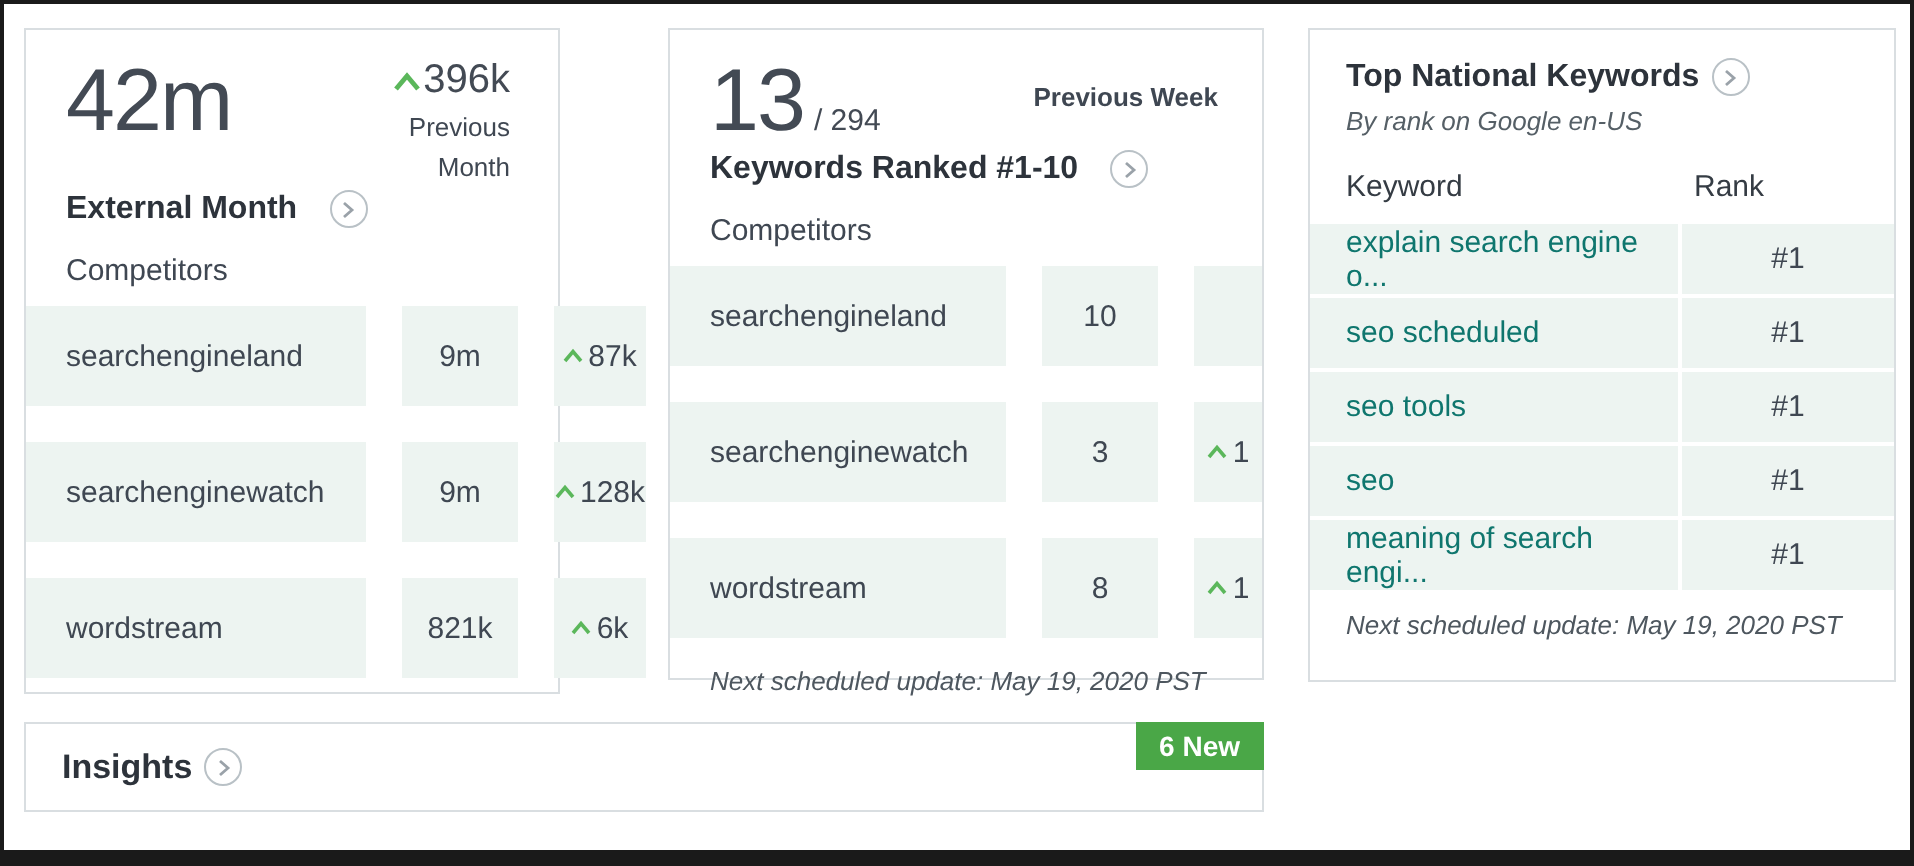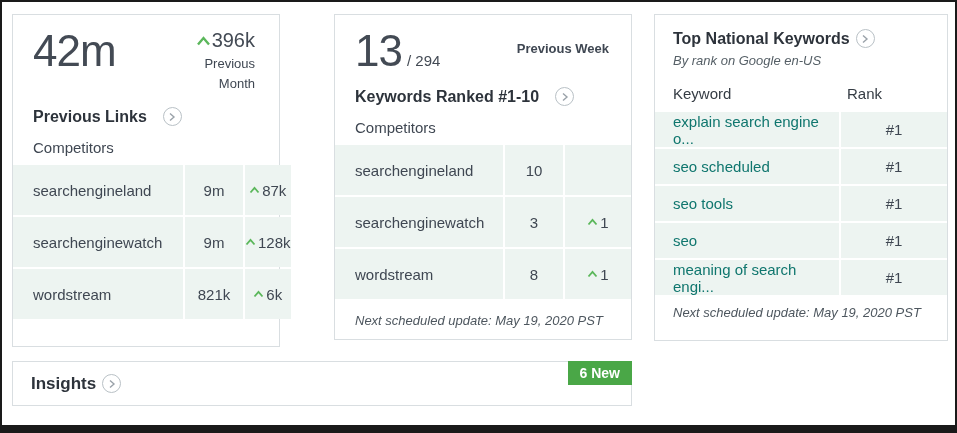--- a/index.html
+++ b/index.html
@@ -20,29 +20,29 @@
   .bignum-row { display:flex; align-items:baseline; }
   .big-num { font-size:44px; line-height:44px; color:#434a54; letter-spacing:-1px; }
   .big-frac { font-size:15px; color:#434a54; margin-left:5px; }
 
   .change-block { text-align:right; }
   .change-line { display:flex; align-items:center; justify-content:flex-end; gap:1px; }
   .change-line .num { font-size:20px; color:#434a54; }
   .change-period { font-size:13px; line-height:1.5; color:#3f4752; max-width:66px; margin-top:2px; }
   .period-label { position:absolute; top:26px; right:22px; font-size:13px; color:#3f4752;font-weight:bold; }
 
-  .title-row { display:flex; align-items:center; gap:16px; padding-left:20px; margin-top:14px; }
+  .title-row { display:flex; align-items:center; gap:16px; padding-left:20px; margin-top:2px; }
   .card-title { font-size:16px; font-weight:bold; color:#2d333b; }
   .circle-link {
     width:19px; height:19px; border:1px solid #b9c1c6; border-radius:50%;
     display:inline-flex; align-items:center; justify-content:center; flex:0 0 auto; cursor:pointer;
   }
   .competitors { font-size:15px; color:#3f4752; padding-left:20px; margin-top:13px; }
 
-  .ctable { display:grid; gap:2px; background:#fff; margin-top:9px; }
+  .ctable { display:grid; gap:18px; background:#fff; margin-top:9px; }
   .ctable-3a { grid-template-columns:170px 58px 1fr; }
   .ctable-3b { grid-template-columns:168px 58px 1fr; }
   .cell { background:#edf4f1; height:50px; display:flex; align-items:center; font-size:15px; color:#3f4752; }
   .cell-name { padding-left:20px; }
   .cell-center { justify-content:center; }
   .cell-change { justify-content:center; gap:2px; }
 
   .footer-note { font-size:13px; font-style:italic; color:#4e575f; padding-left:20px; margin-top:14px; }
 
   
@@ -81,21 +81,21 @@
         <div class="change-line">
           <svg width="15" height="10" viewBox="0 0 15 10">
               <polyline points="2,8.5 7.5,2 13,8.5" fill="none" stroke="#5bb75b" stroke-width="2.4"></polyline>
             </svg>
           <span class="num">396k</span>
         </div>
         <div class="change-period">Previous Month</div>
       </div>
     </div>
     <div class="title-row">
-      <span class="card-title">Previous Links</span>
+      <span class="card-title">External Month</span>
       <span class="circle-link">
         <svg width="8" height="10" viewBox="0 0 8 10">
             <polyline points="2,1.5 6,5 2,8.5" fill="none" stroke="#9aa2a9" stroke-width="1.4"></polyline>
           </svg>
       </span>
     </div>
     <div class="competitors">Competitors</div>
     <div class="ctable ctable-3a">
       <div class="cell cell-name">searchengineland</div>
       <div class="cell cell-center">9m</div>

